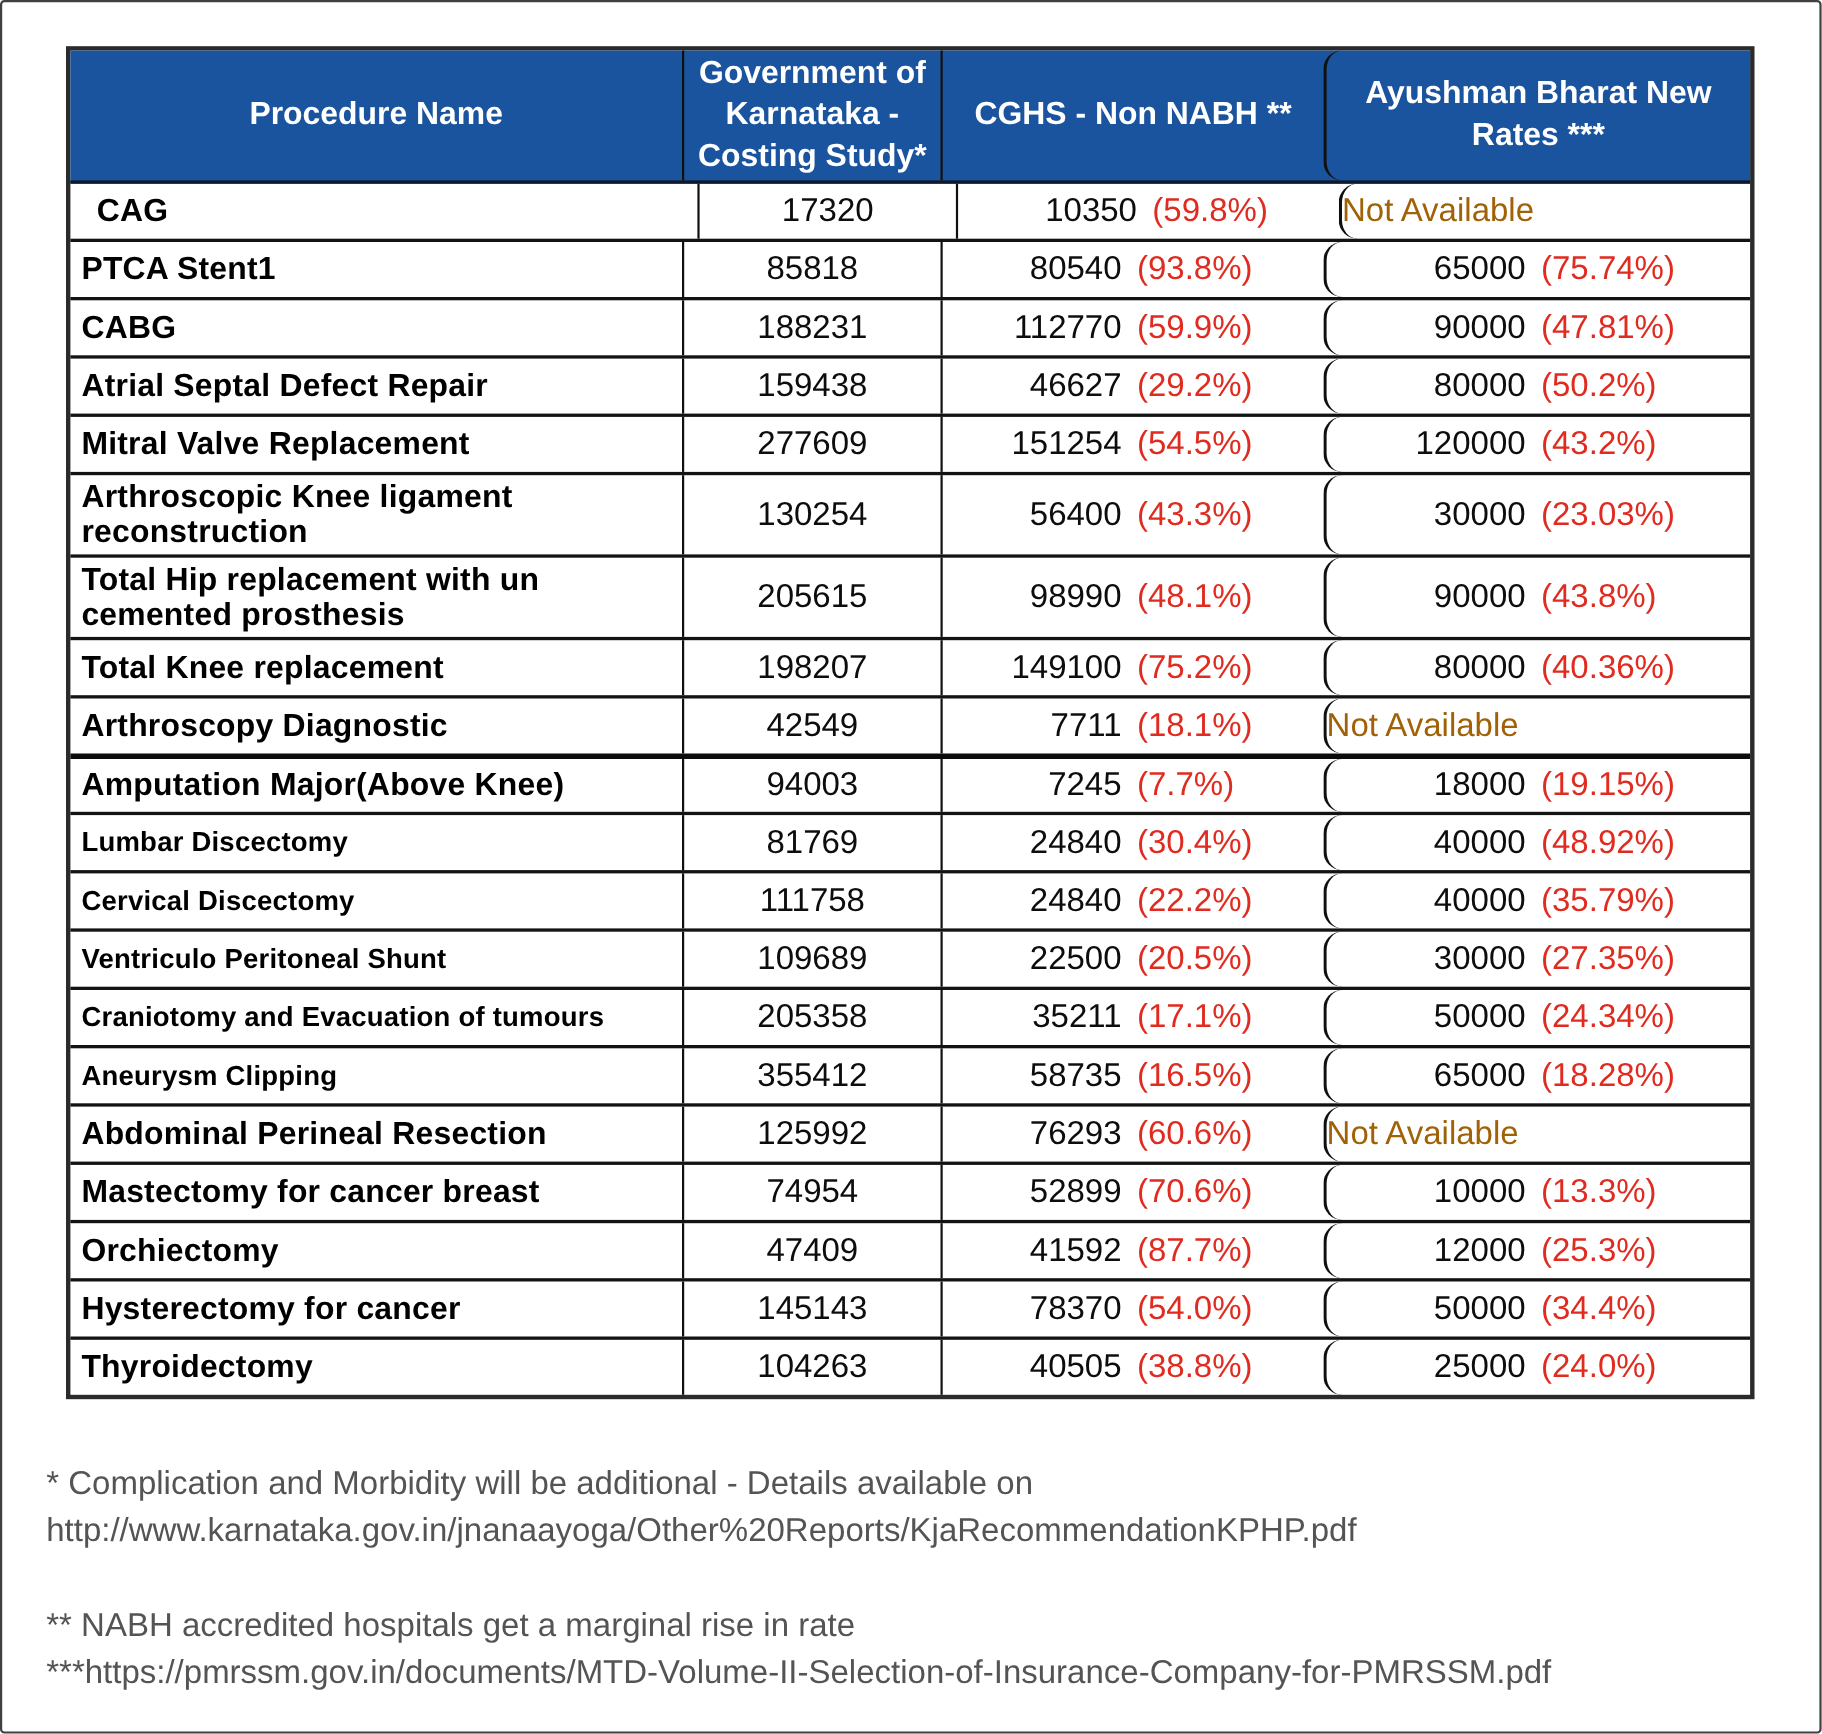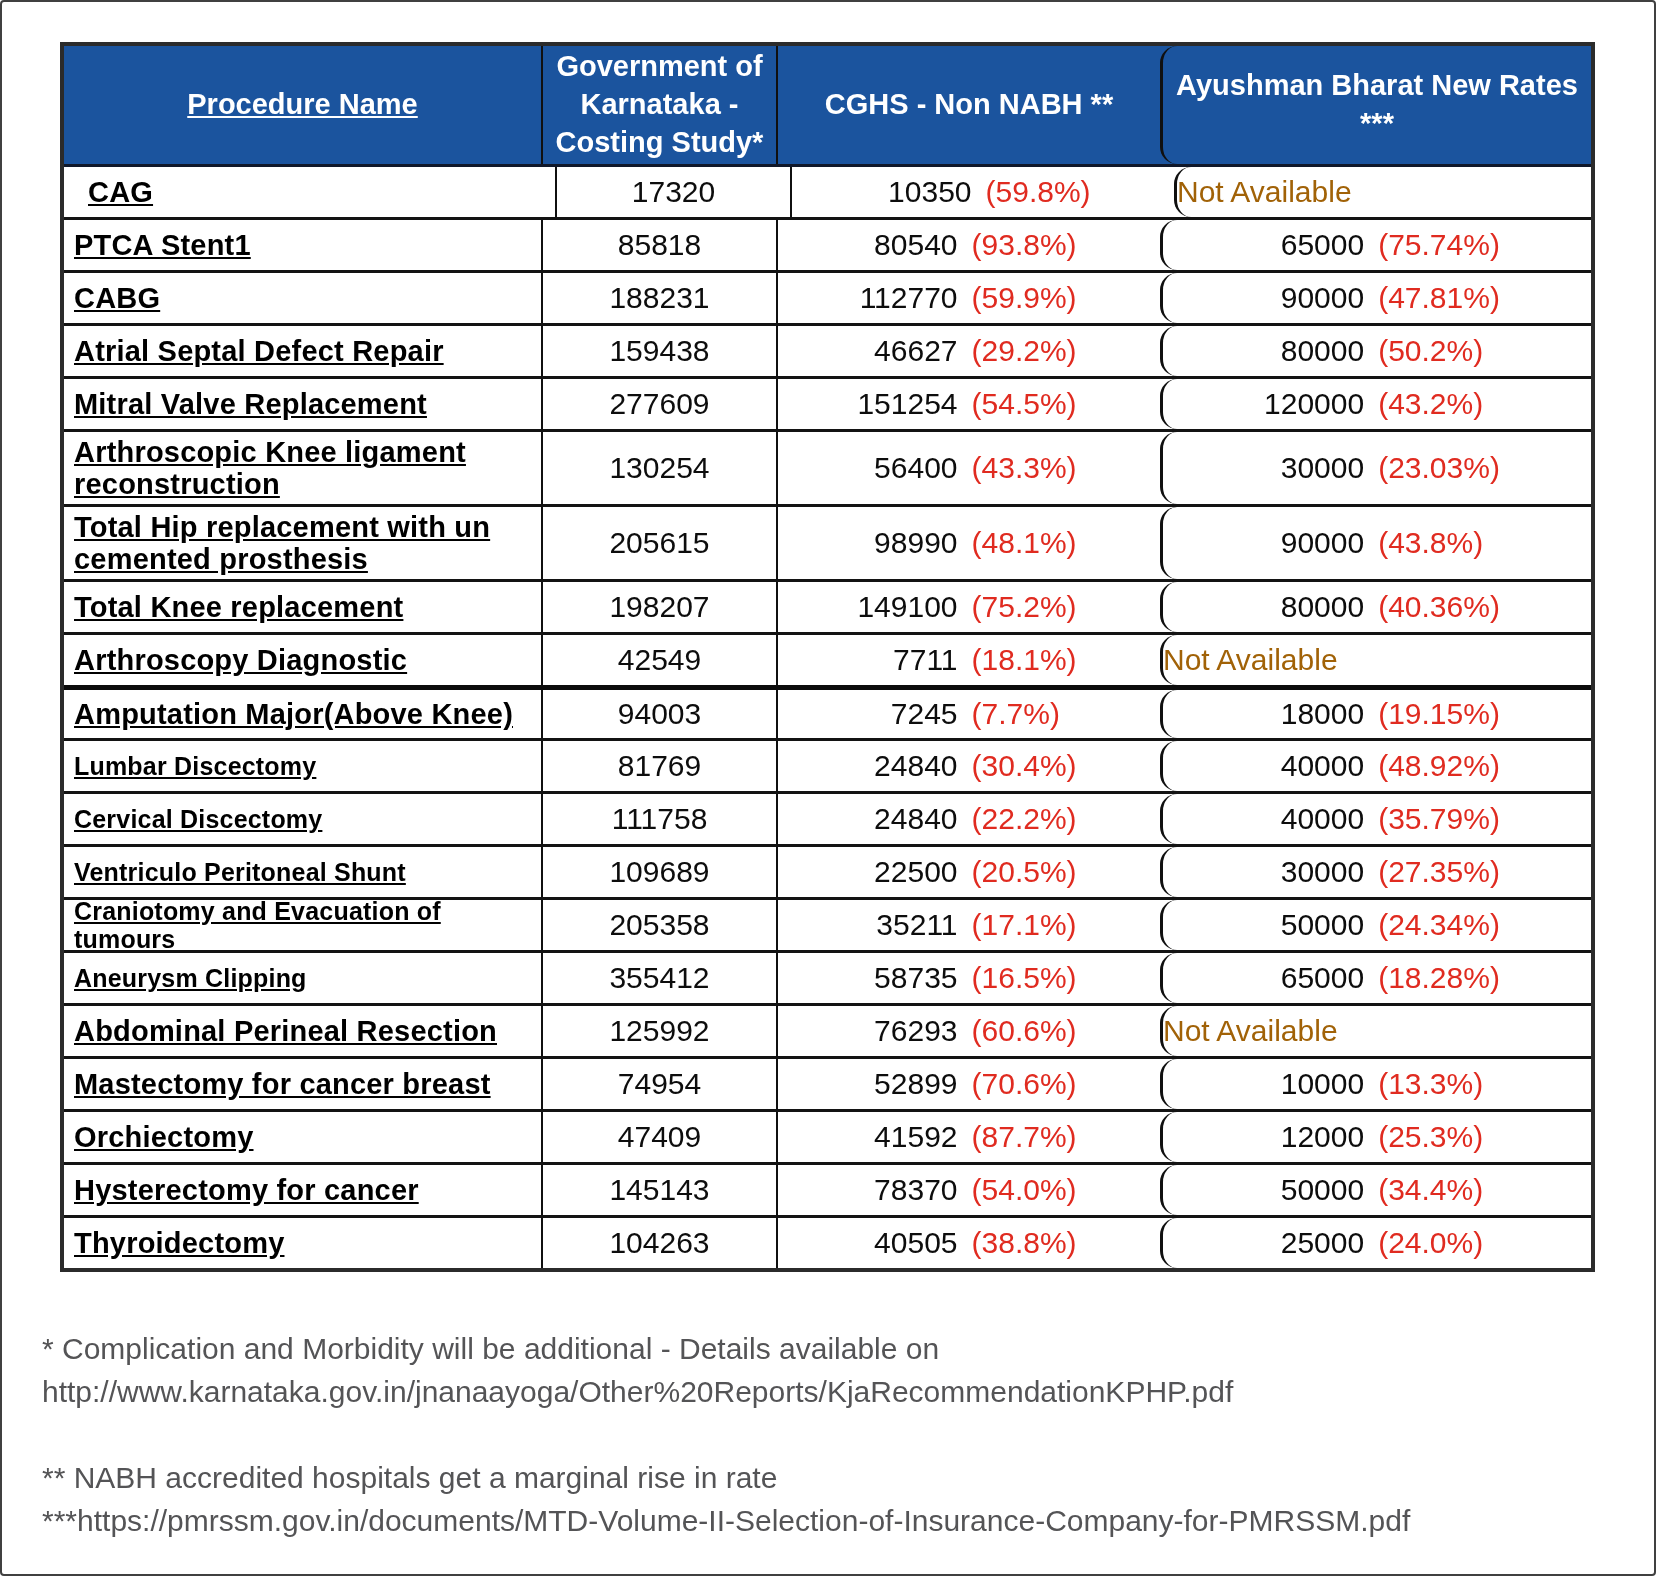--- a/index.html
+++ b/index.html
@@ -30,23 +30,23 @@
   .th {
     color: #ffffff;
     font-weight: bold;
     font-size: 29px;
     line-height: 1.3;
     display: flex; align-items: center; justify-content: center;
     text-align: center;
     padding: 0 10px;
   }
   
-  .w-name { width: 477px; text-decoration: underline; }
+  .w-name { width: 556px; }
   .w-kar  { width: 235px; }
-  .w-cghs { width: 384px; }
+  .w-cghs { width: 348px; }
   .w-ab   { flex: 1; }
   .b2 { border-left: 2px solid #101010; }
   .b3 { border-left: 3px solid #101010; border-radius: 17px; }
 
   .tr {
     display: flex;
     height: 53px;
     border-top: 3px solid #131313;
   }
   .tbody .tr:first-child { border-top: none; height: 50px; padding-left: 14px; }

